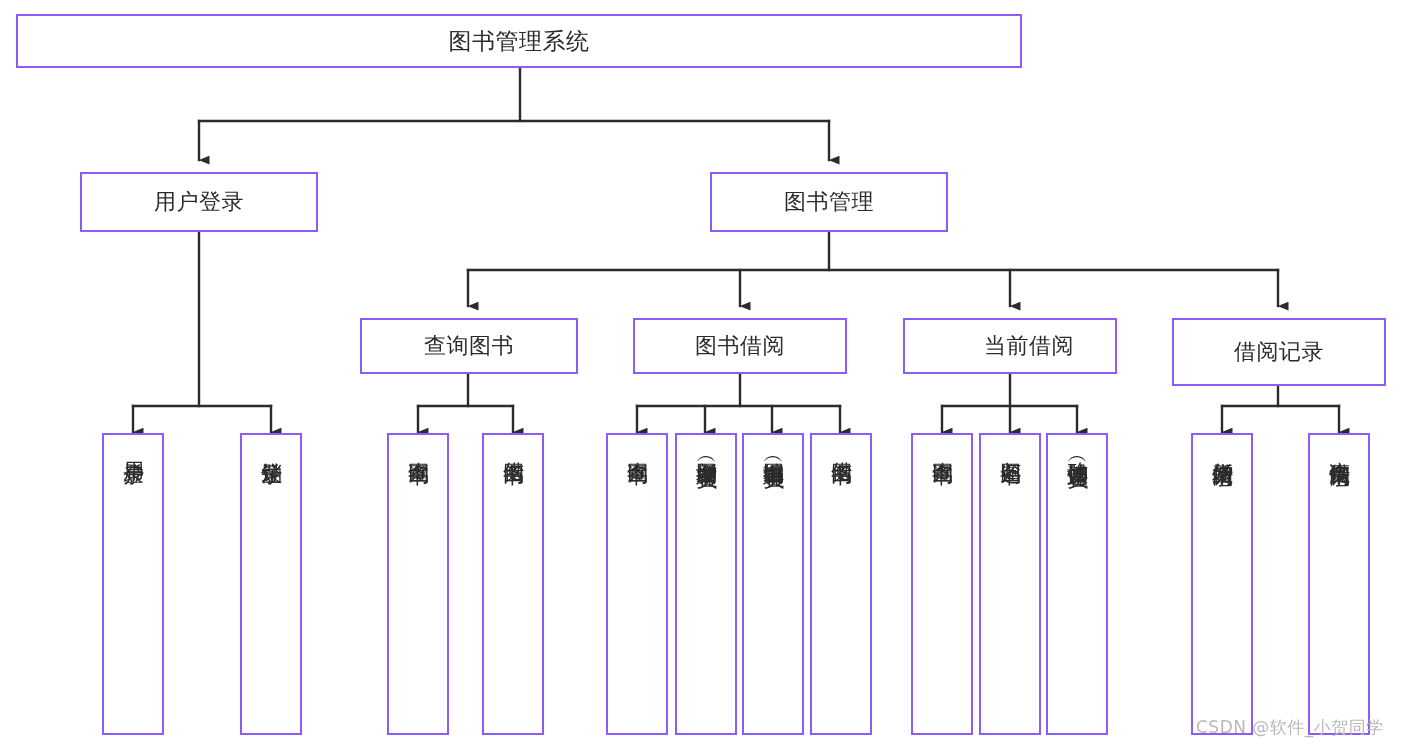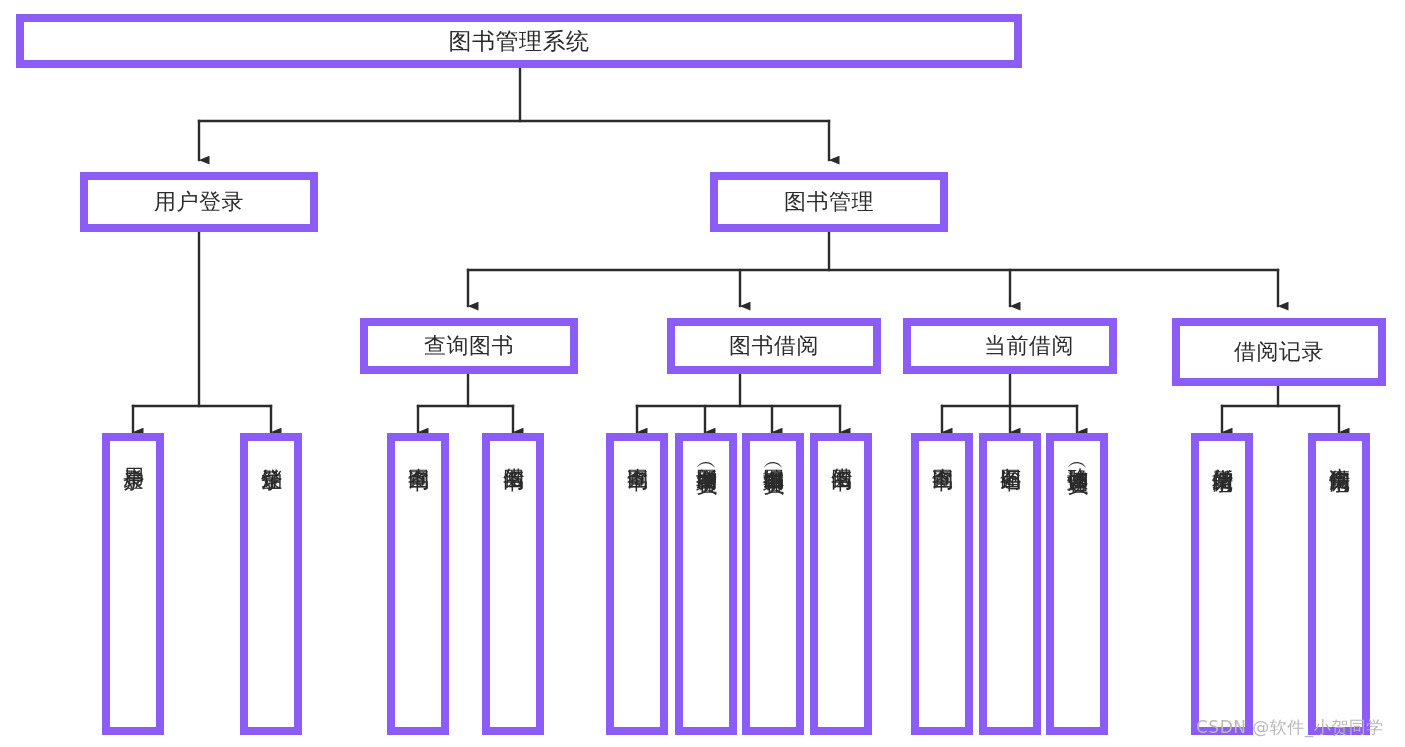--- a/index.html
+++ b/index.html
@@ -22,21 +22,21 @@
     left: 0;
     top: 0;
     width: 1405px;
     height: 747px;
     pointer-events: none;
   }
   .node {
     position: absolute;
     box-sizing: border-box;
     background: #ffffff;
-    border: 8px solid #8b5cf6;
+    border: 2px solid #8b5cf6;
     display: flex;
     align-items: center;
     justify-content: center;
     color: #2b2b2b;
   }
   .node .label {
     display: block;
     text-align: center;
     line-height: 1.08;
     letter-spacing: 0.5px;
@@ -129,21 +129,21 @@
   <div class="node node-l2" style="left:80px; top:172px; width:238px; height:60px;">
     <span class="label">用户登录</span>
   </div>
   <div class="node node-l2" style="left:710px; top:172px; width:238px; height:60px;">
     <span class="label">图书管理</span>
   </div>
 
   <div class="node node-l3" style="left:360px; top:318px; width:218px; height:56px;">
     <span class="label">查询图书</span>
   </div>
-  <div class="node node-l3" style="left:633px; top:318px; width:214px; height:56px;margin-left:34px;">
+  <div class="node node-l3" style="left:633px; top:318px; width:214px; height:56px;">
     <span class="label">图书借阅</span>
   </div>
   <div class="node node-l3" style="left:903px; top:318px; width:214px; height:56px;padding-left:38px;">
     <span class="label">当前借阅</span>
   </div>
   <div class="node node-l3" style="left:1172px; top:318px; width:214px; height:68px;">
     <span class="label">借阅记录</span>
   </div>
 
   <div class="node node-leaf" style="left:102px; top:433px; width:62px; height:302px;">

